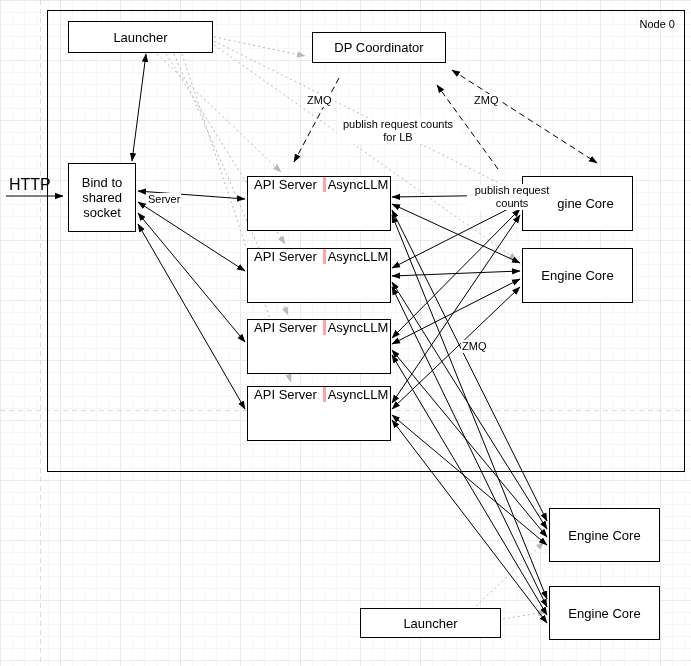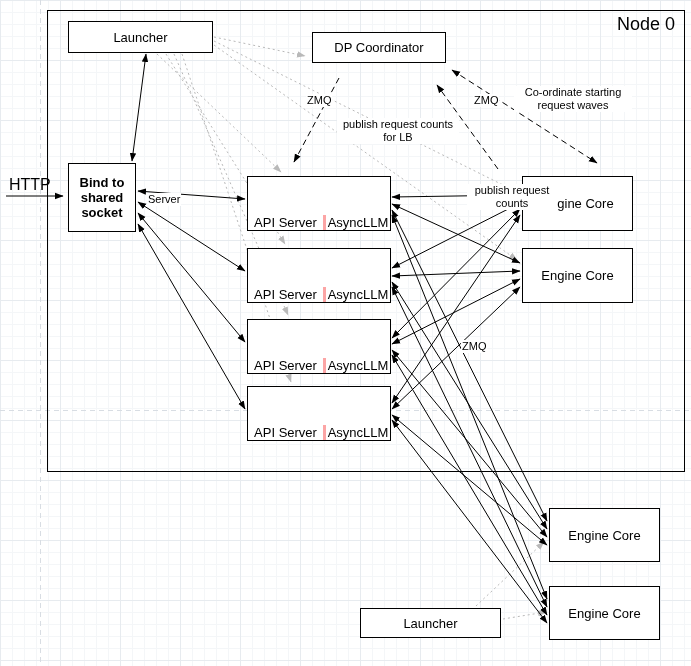--- a/index.html
+++ b/index.html
@@ -18,24 +18,24 @@
   .solid line { stroke:#000; stroke-width:1; }
   .dash  line { stroke:#000; stroke-width:1; stroke-dasharray:6 4; }
   .dot   line { stroke:#b9b9b9; stroke-width:1; stroke-dasharray:2 3; }
 
   .box {
     position:absolute; background:#fff; border:1px solid #000;
     display:flex; align-items:center; justify-content:center;
     font-size:13px; color:#000; text-align:center; line-height:15px;
   }
   .container-box { background:transparent; }
-  .split { padding:0; align-items:flex-end; }
+  .split { padding:0; align-items:flex-start; }
   .split .cell { display:flex; align-items:center; justify-content:center; flex:0 0 75px; }
   .split .cell.llm { flex:1 1 auto; border-left:3px solid #fca5a5; }
-  .corner-label { position:absolute; font-size:18px;text-align:right; }
+  .corner-label { position:absolute; font-size:11px;text-align:right; }
   .corner-label.tr { top:6px; right:9px; }
   .corner-label.tl { top:9px; left:11px; }
   .note {
     position:absolute; font-size:11px; line-height:13px; color:#000;
     background:#fff; padding:0 1px; text-align:center;
   }
   .note.plain { background:transparent; font-size:16px; }
 </style>
 </head>
 <body>
@@ -123,21 +123,21 @@
 
 
   <div class="box" style="left:68px; top:21px; width:145px; height:32px;">
     <span>Launcher</span>
   </div>
 
   <div class="box" style="left:312px; top:32px; width:134px; height:31px;">
     <span>DP Coordinator</span>
   </div>
 
-  <div class="box" style="left:68px; top:163px; width:68px; height:69px; padding:2px;font-weight:bold;">
+  <div class="box" style="left:68px; top:163px; width:68px; height:69px; padding:2px;">
     <span>Bind to shared socket</span>
   </div>
 
   <div class="box split" style="left:247px; top:176px; width:144px; height:55px;">
     <div class="cell">
       <span>API Server</span>
     </div>
     <div class="cell llm">
       <span>AsyncLLM</span>
     </div>
@@ -197,15 +197,14 @@
   <span class="note" style="left:306px; top:94px;">ZMQ</span>
 
   <span class="note" style="left:473px; top:94px;">ZMQ</span>
 
   <span class="note" style="left:461px; top:340px;">ZMQ</span>
 
   <span class="note" style="left:337px; top:118px; width:122px;">publish request counts for LB</span>
 
   <span class="note" style="left:467px; top:144px; width:90px;margin-top:40px;">publish request counts</span>
 
-  <span class="note" style="left:514px; top:86px; width:118px;">Co-ordinate starting request waves</span>
 
 </div>
 
 </body></html>

